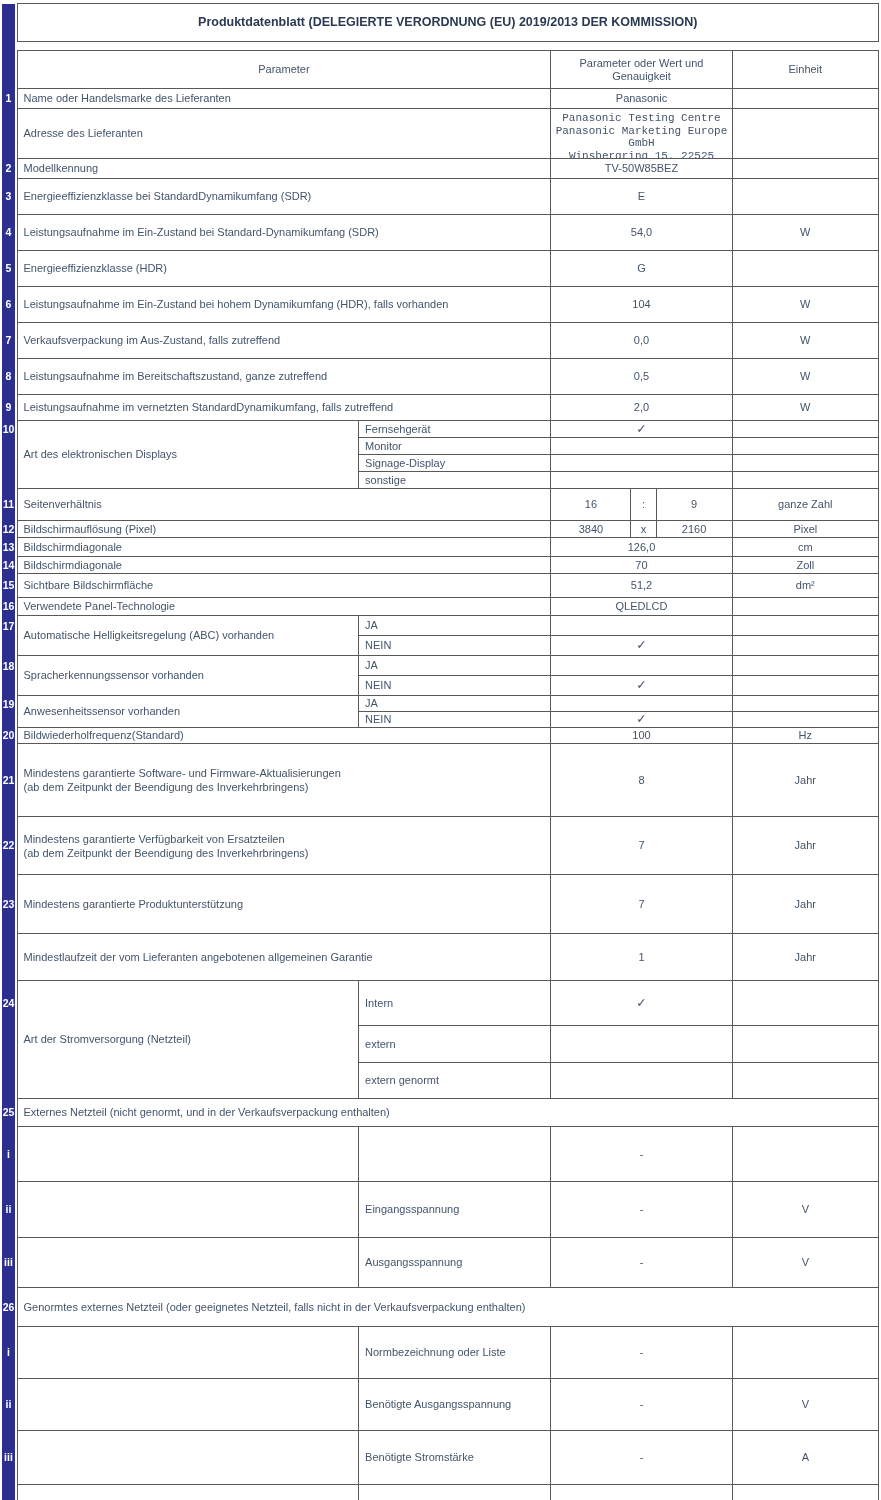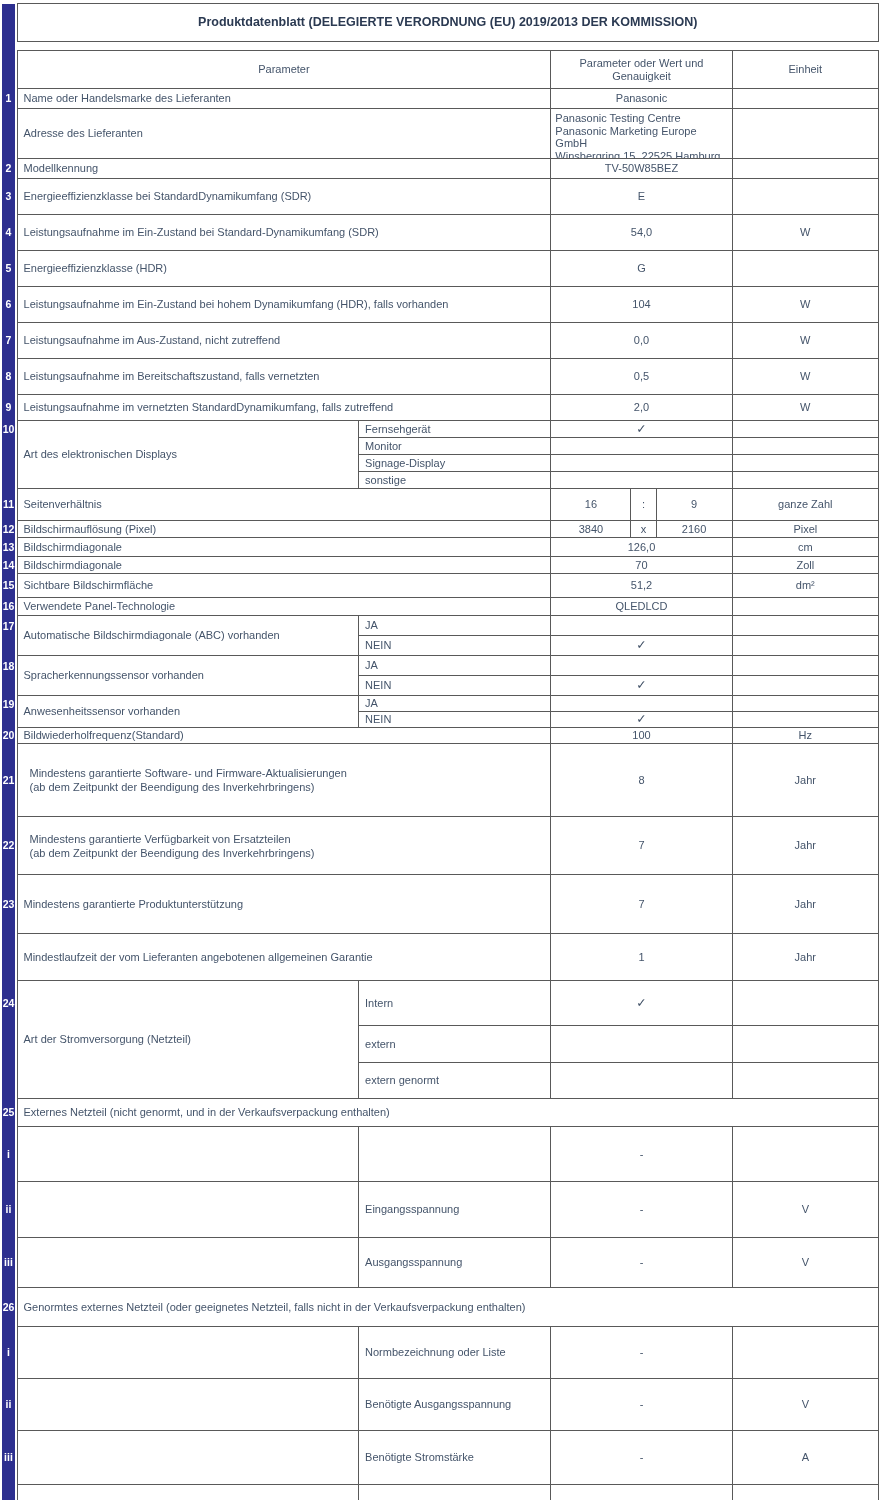--- a/index.html
+++ b/index.html
@@ -38,22 +38,22 @@
   
   td.titlecell{
     text-align:center;font-weight:bold;font-size:12.5px;color:#2B3A52;
     border:1px solid #595959;
   }
   td.gapcell{border:none;}
   td.hdr{text-align:center;}
   td.pA, td.pOnly, td.sub, td.full{text-align:left;padding-left:6px;}
   td.val, td.v1, td.vsep, td.v2, td.unit{text-align:center;}
   .check{font-size:12.5px;color:#3d4d63;}
-  .addrwrap{height:46px;overflow:hidden;line-height:12.5px;padding-top:3px;text-align:left;}
-  .ml div{line-height:14px;margin-left:6px;}
+  .addrwrap{height:46px;overflow:hidden;line-height:12.5px;padding-top:3px;text-align:center;font-family:Liberation Mono, monospace;}
+  .ml div{line-height:14px;}
   tr.last td{border-bottom:2px solid #404040;}
 </style>
 </head>
 <body>
 
 <div class="page">
 <table class="sheet">
   <colgroup>
     <col style="width:17px">
         <col style="width:341px">
@@ -173,31 +173,31 @@
     <td class="pA" colspan="2">Leistungsaufnahme im Ein-Zustand bei hohem Dynamikumfang (HDR), falls vorhanden</td>
     <td class="val" colspan="3">104</td>
     <td class="unit">W</td>
   </tr>
   <tr style="height:36px">
     <td class="num">
             <div class="strip">
               <span>7</span>
             </div>
           </td>
-    <td class="pA" colspan="2">Leistungsaufnahme im Aus-Zustand, nicht zutreffend</td>
+    <td class="pA" colspan="2">Verkaufsverpackung im Aus-Zustand, falls zutreffend</td>
     <td class="val" colspan="3">0,0</td>
     <td class="unit">W</td>
   </tr>
   <tr style="height:36px">
     <td class="num">
             <div class="strip">
               <span>8</span>
             </div>
           </td>
-    <td class="pA" colspan="2">Leistungsaufnahme im Bereitschaftszustand, falls vernetzten</td>
+    <td class="pA" colspan="2">Leistungsaufnahme im Bereitschaftszustand, ganze zutreffend</td>
     <td class="val" colspan="3">0,5</td>
     <td class="unit">W</td>
   </tr>
   <tr style="height:26px">
     <td class="num">
             <div class="strip">
               <span>9</span>
             </div>
           </td>
     <td class="pA" colspan="2">Leistungsaufnahme im vernetzten StandardDynamikumfang, falls zutreffend</td>
@@ -297,21 +297,21 @@
     <td class="val" colspan="3">QLEDLCD</td>
     <td class="unit"></td>
   </tr>
 
   <tr style="height:20px">
     <td class="num" rowspan="2">
             <div class="strip top">
               <span style="line-height:20px">17</span>
             </div>
           </td>
-    <td class="pOnly" rowspan="2">Automatische Bildschirmdiagonale (ABC) vorhanden</td>
+    <td class="pOnly" rowspan="2">Automatische Helligkeitsregelung (ABC) vorhanden</td>
     <td class="sub">JA</td>
     <td class="val" colspan="3"></td>
     <td class="unit"></td>
   </tr>
   <tr style="height:20px">
     <td class="sub">NEIN</td>
     <td class="val" colspan="3"><span class="check">✓</span></td>
     <td class="unit"></td>
   </tr>
 

